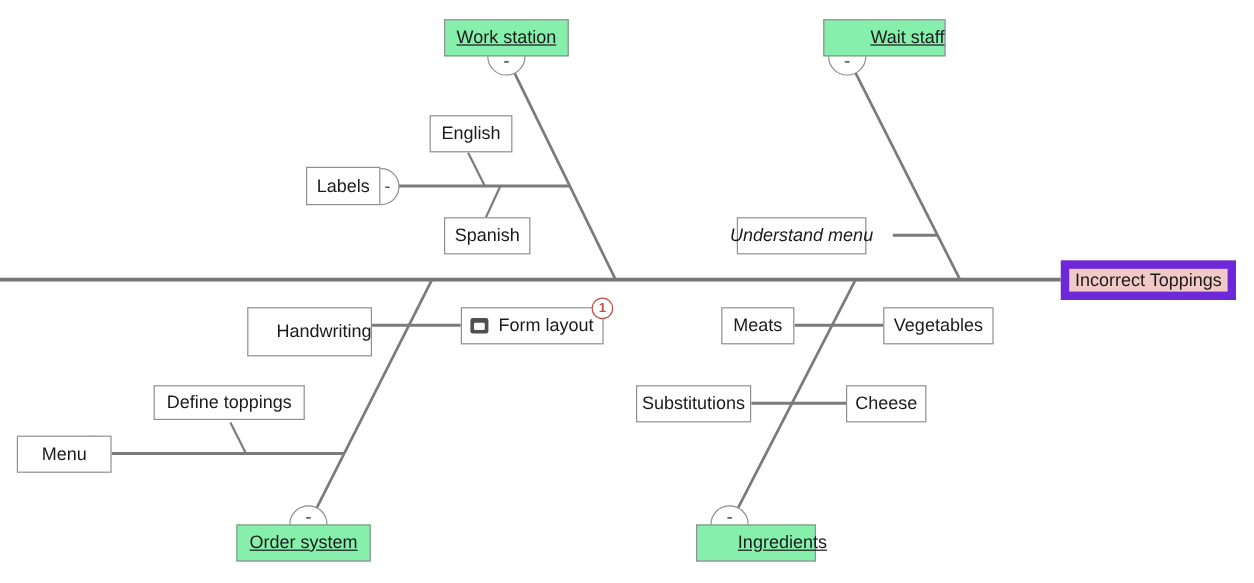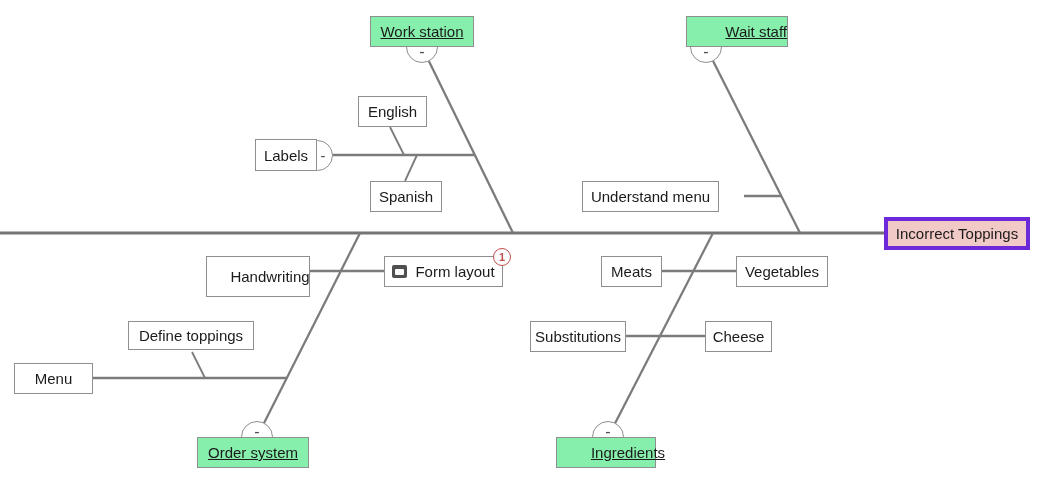--- a/index.html
+++ b/index.html
@@ -22,21 +22,21 @@
     font-size: 15px;
     color: #1b1b1b;
     background: #ffffff;
     border: 1px solid #8f8f8f;
     z-index: 3;
     white-space: nowrap;
   }
   .cat { background: #86efac; text-decoration: underline; }
   .effect {
     background: #f1c9c6;
-    border: 4px solid #6d28d9;
+    border: 7px solid #6d28d9;
   }
 
   .collapse {
     position: absolute;
     box-sizing: border-box;
     border-radius: 50%;
     background: #ffffff;
     border: 1px solid #8f8f8f;
     z-index: 2;
     display: flex;
@@ -130,38 +130,38 @@
 
   <div class="node cat" style="left:370px; top:16px; width:104px; height:31px;">
       <span>Work station</span>
     </div>
   <div class="node cat" style="left:686px; top:16px; width:102px; height:31px;justify-content:flex-end;">
       <span>Wait staff</span>
     </div>
   <div class="node cat" style="left:197px; top:437px; width:112px; height:31px;">
       <span>Order system</span>
     </div>
-  <div class="node cat" style="left:556px; top:437px; width:100px; height:31px;padding-left:44px;">
+  <div class="node cat" style="left:580px; top:437px; width:100px; height:31px;padding-left:44px;">
       <span>Ingredients</span>
     </div>
 
   <div class="node effect" style="left:884px; top:217px; width:146px; height:33px;">
       <span>Incorrect Toppings</span>
     </div>
 
   <div class="node" style="left:255px; top:139px; width:62px; height:32px;">
       <span>Labels</span>
     </div>
   <div class="node" style="left:370px; top:181px; width:72px; height:31px;">
       <span>Spanish</span>
     </div>
   <div class="node" style="left:358px; top:96px; width:69px; height:31px;">
       <span>English</span>
     </div>
-  <div class="node" style="left:582px; top:181px; width:137px; height:31px;">
+  <div class="node" style="left:614px; top:181px; width:108px; height:31px;font-style:italic;">
       <span>Understand menu</span>
     </div>
   <div class="node" style="left:206px; top:256px; width:104px; height:41px;padding-left:24px;">
       <span>Handwriting</span>
     </div>
 
   <div class="node" style="left:384px; top:256px; width:119px; height:31px;">
     <span class="note-icon"></span>
     <span>Form layout</span>
     <span class="badge">1</span>

